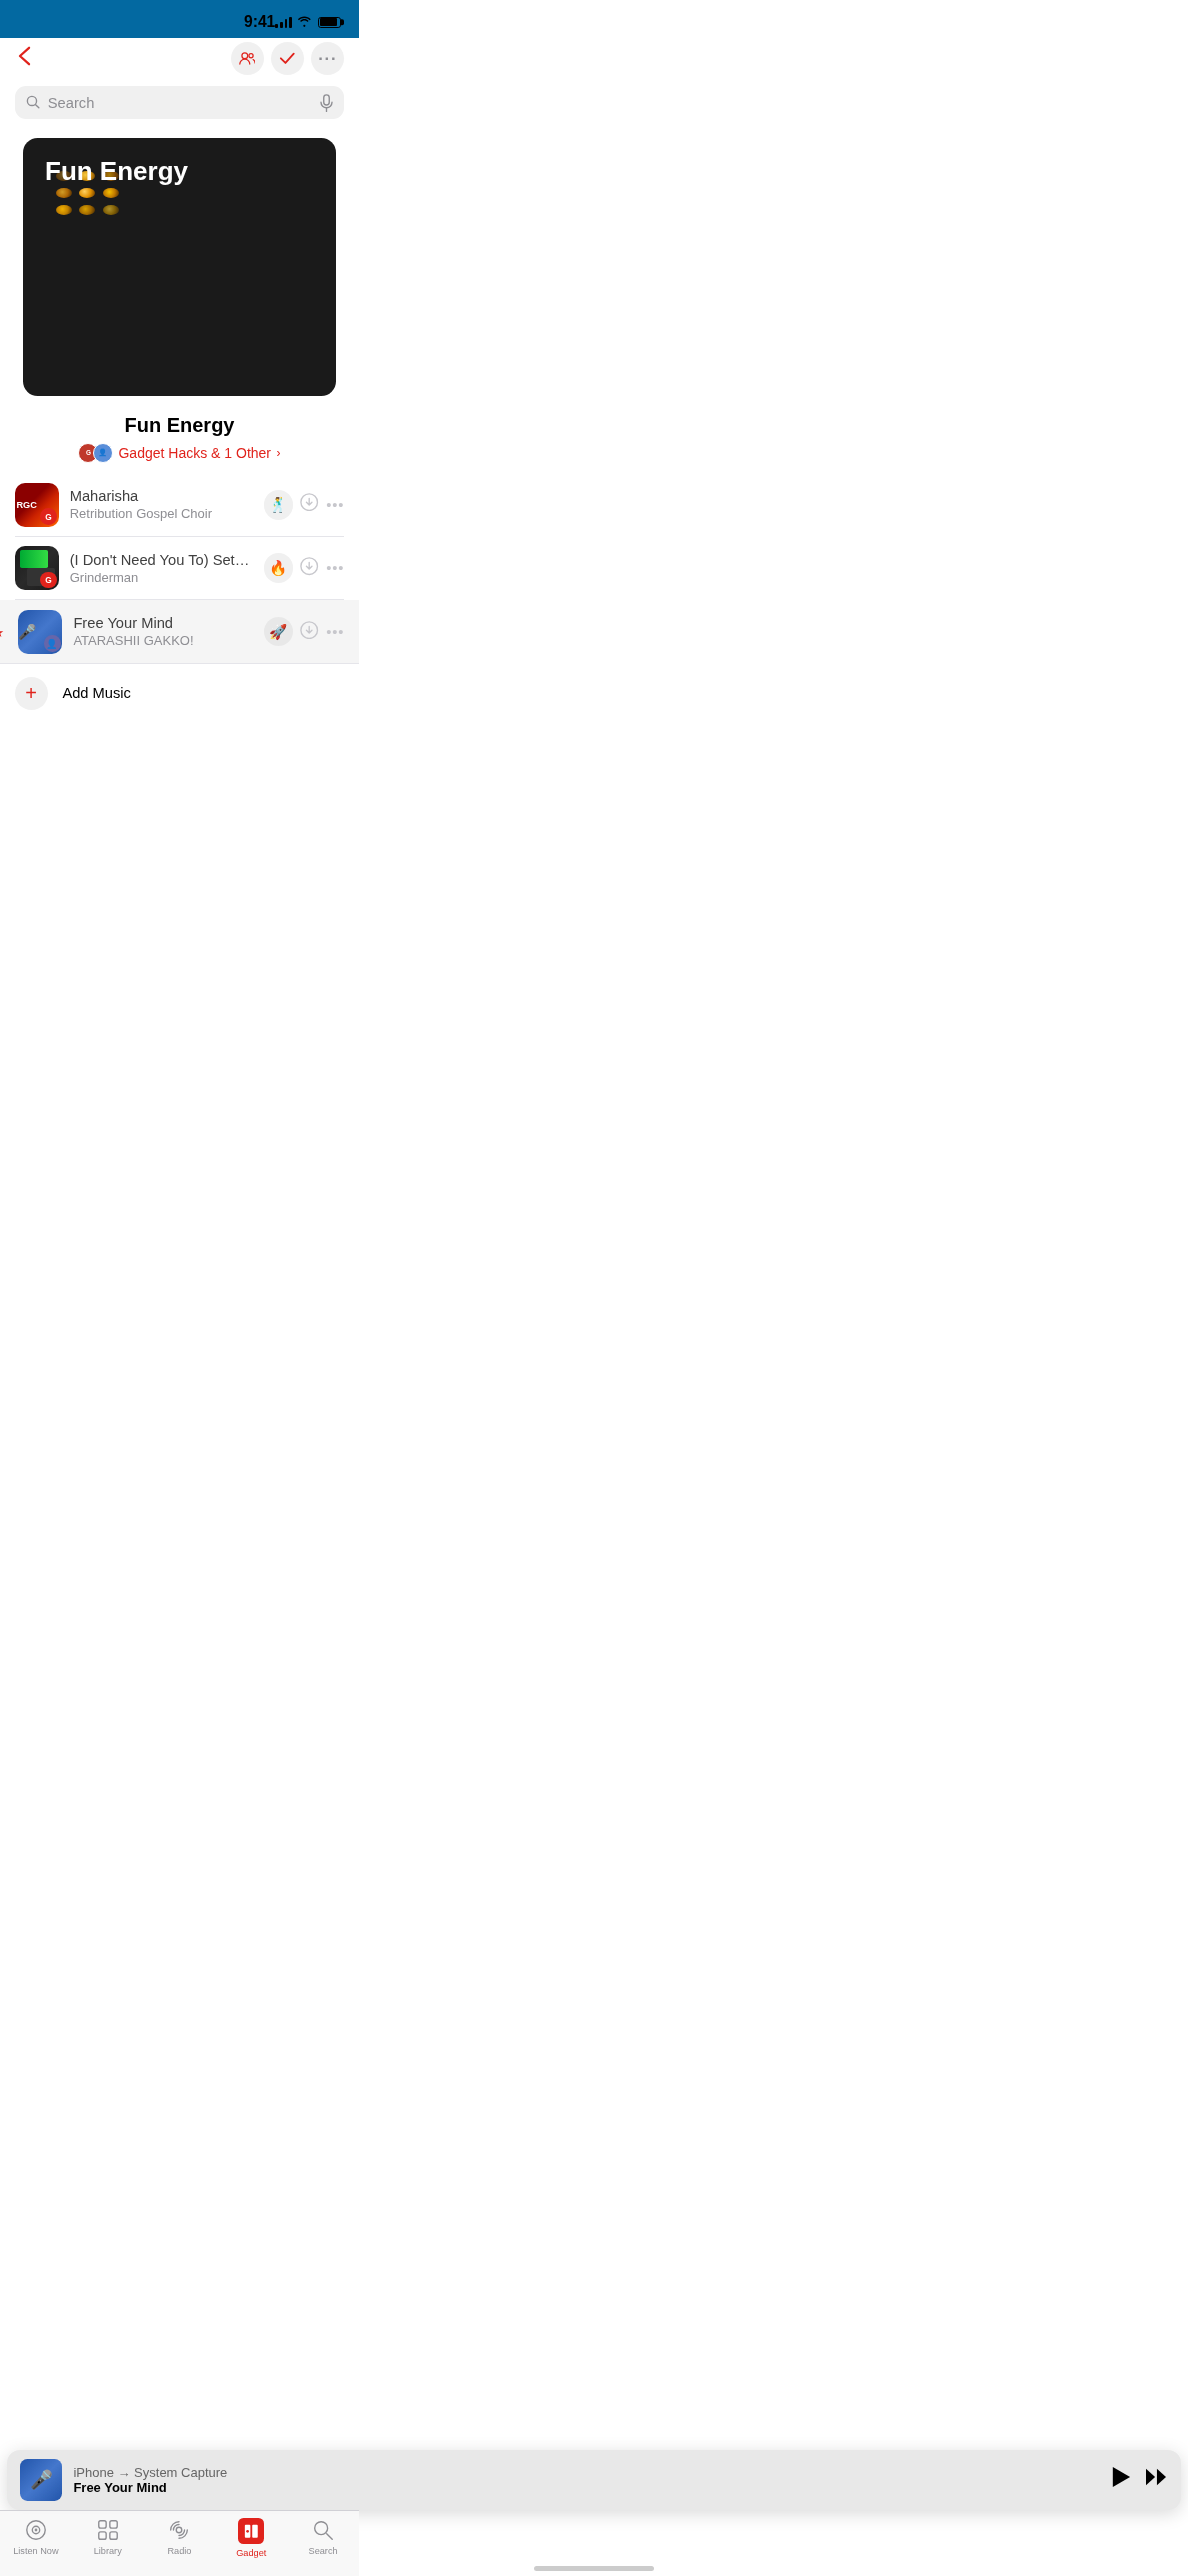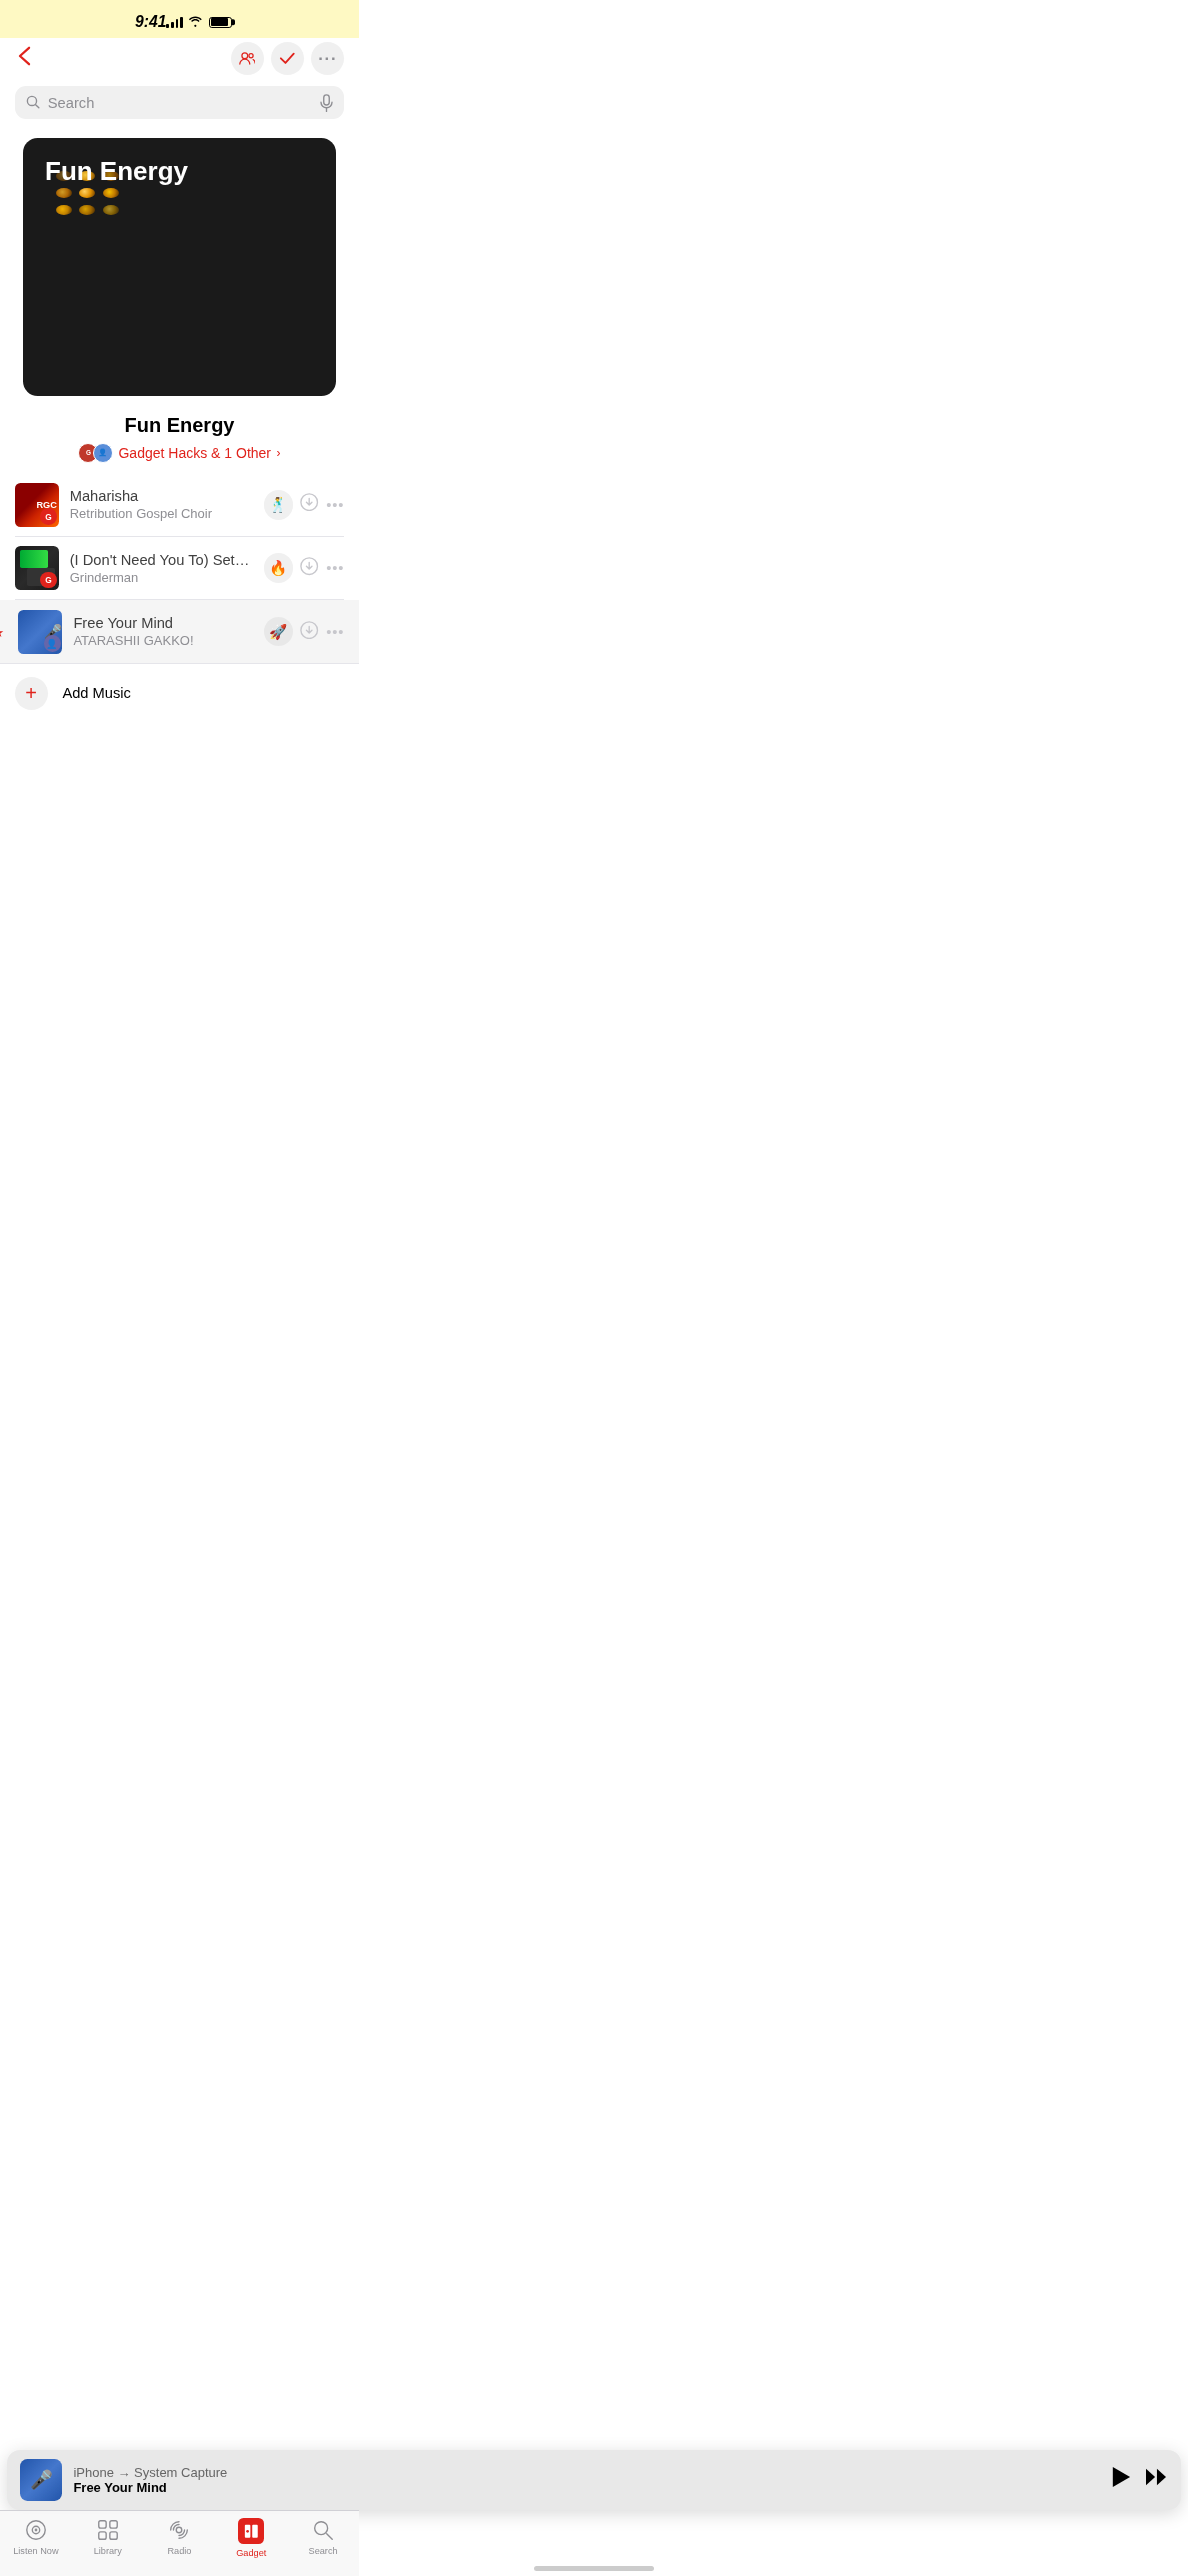--- a/index.html
+++ b/index.html
@@ -8,25 +8,24 @@
       width: 359px;
       min-height: 778px;
       background: #ffffff;
       font-family: -apple-system, BlinkMacSystemFont, 'SF Pro Display', 'SF Pro Text', sans-serif;
       overflow-x: hidden;
     }
 
     
     .status-bar {
       display: flex;
-      justify-content: center;
+      justify-content: flex-end;
       align-items: center;
       padding: 13px 18.4px 7.4px 26px;
-      background: #fef9c3;
-      font-style: italic;
+      background: #0369a1;
     }
     .status-time {
       font-size: 15.7px;
       font-weight: 600;
       color: #000;
     }
     .status-icons {
       display: flex;
       align-items: center;
       gap: 5.5px;
@@ -246,21 +245,22 @@
       border-radius: 5.5px;
       overflow: hidden;
       flex-shrink: 0;
       position: relative;
     }
     .track-art-inner {
       width: 100%;
       height: 100%;
       display: flex;
       align-items: center;
-      justify-content: flex-end;
+      justify-content: flex-start;
+      border-radius: 10px;
     }
     .track-info {
       flex: 1;
       min-width: 0;
     }
     .track-name {
       font-size: 14.7px;
       font-weight: 500;
       color: #404040;
       white-space: nowrap;

